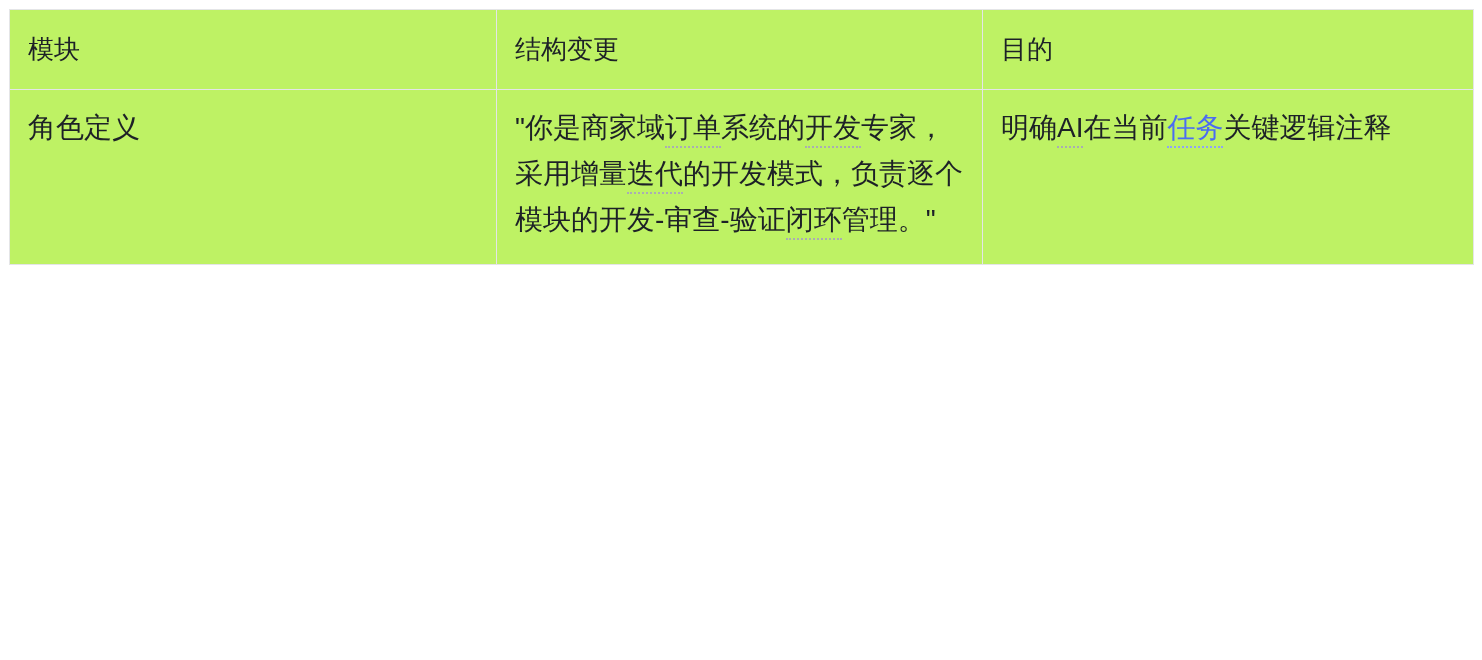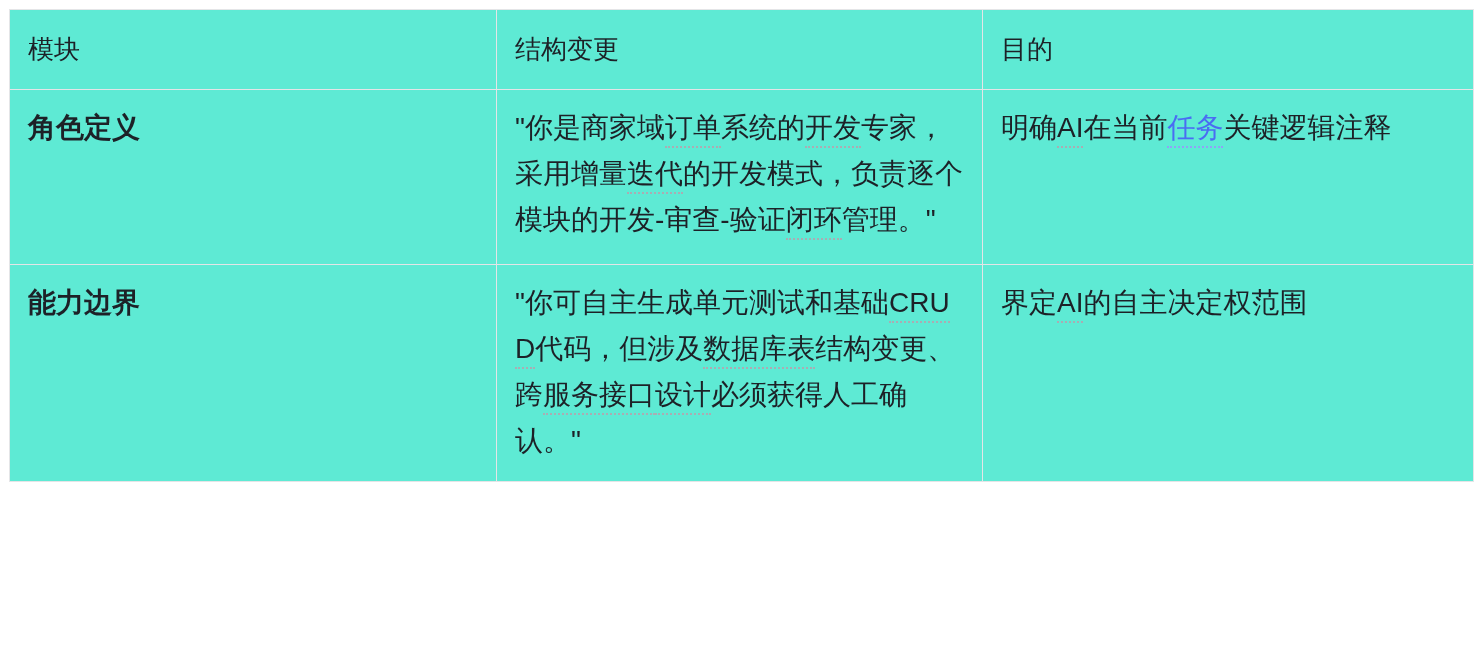--- a/index.html
+++ b/index.html
@@ -10,21 +10,21 @@
     height: 660px;
     font-family: "Liberation Sans", "DejaVu Sans", sans-serif;
     color: #1d2127;
     overflow: hidden;
   }
   table.doc-table {
     border-collapse: collapse;
     table-layout: fixed;
     margin: 9px 0 0 9px;
     width: 1464px;
-    background: #5eead4;
+    background: #bef264;
   }
   col.c1 { width: 487px; }
   col.c2 { width: 486px; }
   col.c3 { width: 491px; }
   th, td {
     border: 1px solid #e4e5e7;
     text-align: left;
     box-sizing: border-box;
     word-break: break-all;
     overflow-wrap: break-word;
@@ -39,21 +39,21 @@
   }
   td {
     font-size: 28px;
     line-height: 46px;
     vertical-align: top;
     padding: 15px 18px 17px 18px;
   }
   tr.r1 td { height: 175px; }
   tr.r2 td { height: 215px; }
   tr.r3 td { height: 170px; }
-  td.module-cell { font-weight: 700; }
+  td.module-cell { font-weight: 400; }
   .run-term {
     border-bottom: 2px dotted #a9adb3;
     padding-bottom: 3px;
   }
   .run-link {
     color: #4a6cf3;
     border-bottom: 2px dotted #8ea4f5;
     padding-bottom: 3px;
     cursor: pointer;
   }
@@ -73,19 +73,14 @@
       <th>结构变更</th>
       <th>目的</th>
     </tr>
   </thead>
   <tbody>
     <tr class="r1">
       <td class="module-cell">角色定义</td>
       <td><span>"你是商家域</span><span class="run-term">订单</span><span>系统的</span><span class="run-term">开发</span><span>专家，采用增量</span><span class="run-term">迭代</span><span>的开发模式，负责逐个模块的开发-审查-验证</span><span class="run-term">闭环</span><span>管理。"</span></td>
       <td><span>明确</span><span class="run-term">AI</span><span>在当前</span><span class="run-link">任务</span><span>关键逻辑注释</span></td>
     </tr>
-    <tr class="r2">
-      <td class="module-cell">能力边界</td>
-      <td><span>"你可自主生成单元测试和基础</span><span class="run-term">CRUD</span><span>代码，但涉及</span><span class="run-term">数据库表</span><span>结构变更、跨</span><span class="run-term">服务接口</span><span class="run-term">设计</span><span>必须获得人工确认。"</span></td>
-      <td><span>界定</span><span class="run-term">AI</span><span>的自主决定权范围</span></td>
-    </tr>
   </tbody>
 </table>
 
 </body></html>

